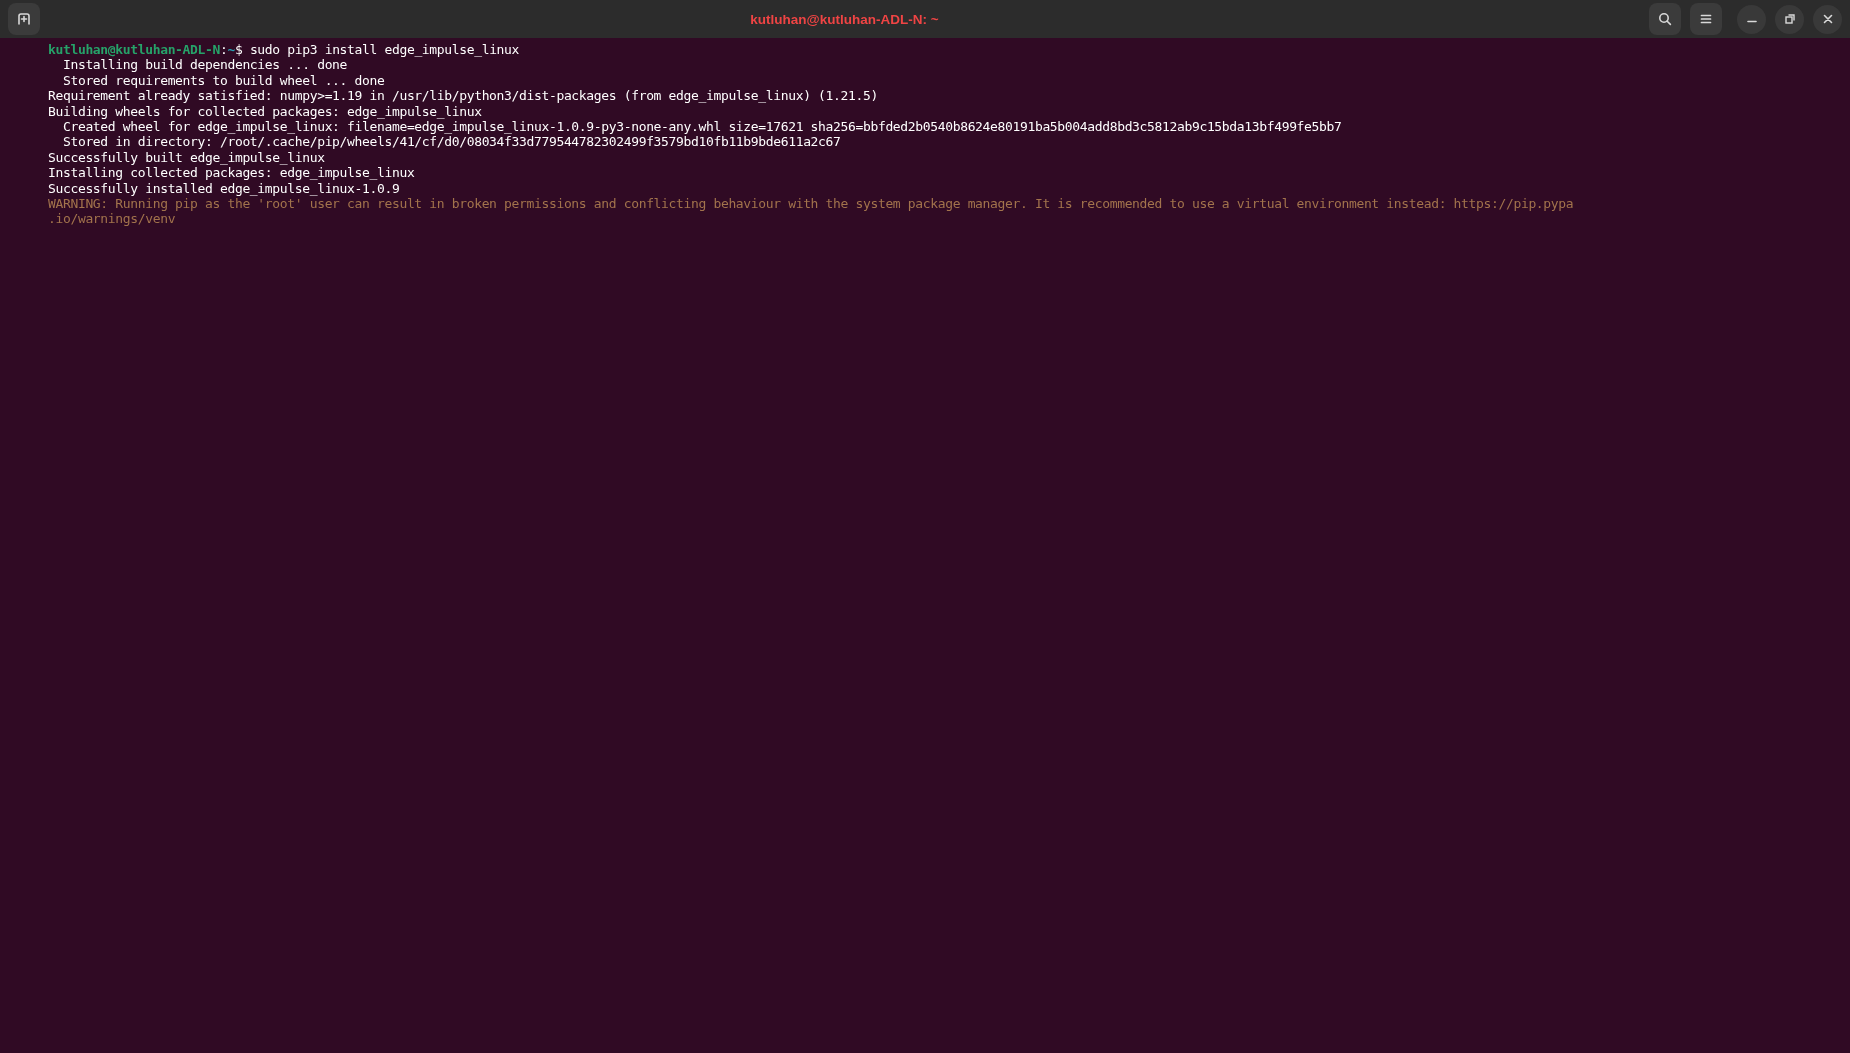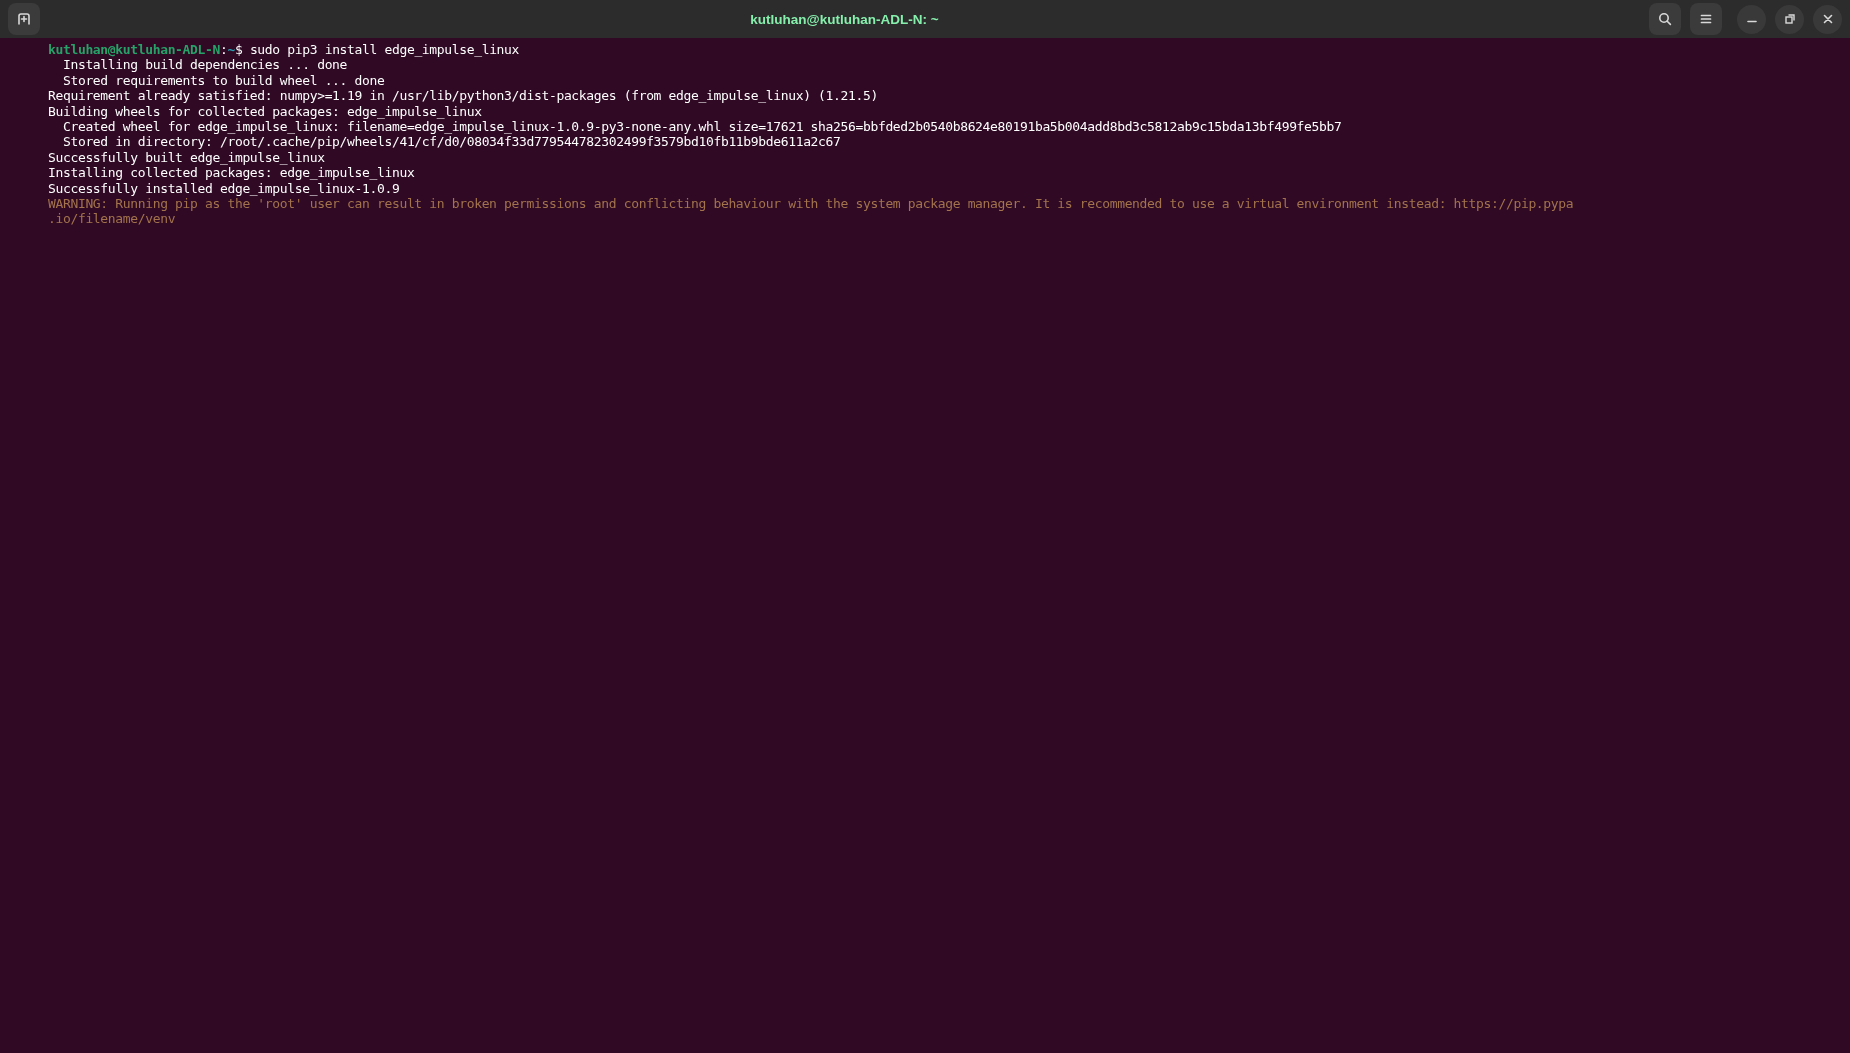--- a/index.html
+++ b/index.html
@@ -25,21 +25,21 @@
     border-radius:8px;
     display:flex; align-items:center; justify-content:center;
     flex:0 0 auto;
     cursor:pointer;
   }
   .hb-btn.circle { width:29px; height:29px; border-radius:50%; background:#393939; }
   .hb-btn svg { display:block; }
   .hb-title {
     flex:1;
     text-align:center;
-    color:#86efac;
+    color:#ef4444;
     font-family:"Liberation Sans", sans-serif;
     font-weight:bold;
     font-size:13.5px;
     white-space:nowrap;
     overflow:hidden;
   }
   .right-controls { display:flex; align-items:center; gap:9px; }
   .right-controls .gap-lg { margin-left:6px; }
 
   
@@ -132,14 +132,14 @@
     <div class="term-line"><span class="seg-plain">  Installing build dependencies ... done</span></div>
     <div class="term-line"><span class="seg-plain">  Stored requirements to build wheel ... done</span></div>
     <div class="term-line"><span class="seg-plain">Requirement already satisfied: numpy&gt;=1.19 in /usr/lib/python3/dist-packages (from edge_impulse_linux) (1.21.5)</span></div>
     <div class="term-line"><span class="seg-plain">Building wheels for collected packages: edge_impulse_linux</span></div>
     <div class="term-line"><span class="seg-plain">  Created wheel for edge_impulse_linux: filename=edge_impulse_linux-1.0.9-py3-none-any.whl size=17621 sha256=bbfded2b0540b8624e80191ba5b004add8bd3c5812ab9c15bda13bf499fe5bb7</span></div>
     <div class="term-line"><span class="seg-plain">  Stored in directory: /root/.cache/pip/wheels/41/cf/d0/08034f33d779544782302499f3579bd10fb11b9bde611a2c67</span></div>
     <div class="term-line"><span class="seg-plain">Successfully built edge_impulse_linux</span></div>
     <div class="term-line"><span class="seg-plain">Installing collected packages: edge_impulse_linux</span></div>
     <div class="term-line"><span class="seg-plain">Successfully installed edge_impulse_linux-1.0.9</span></div>
     <div class="term-line"><span class="seg-warn">WARNING: Running pip as the 'root' user can result in broken permissions and conflicting behaviour with the system package manager. It is recommended to use a virtual environment instead: https://pip.pypa</span></div>
-    <div class="term-line"><span class="seg-warn">.io/filename/venv</span></div>
+    <div class="term-line"><span class="seg-warn">.io/warnings/venv</span></div>
   </div>
 
 </body></html>

